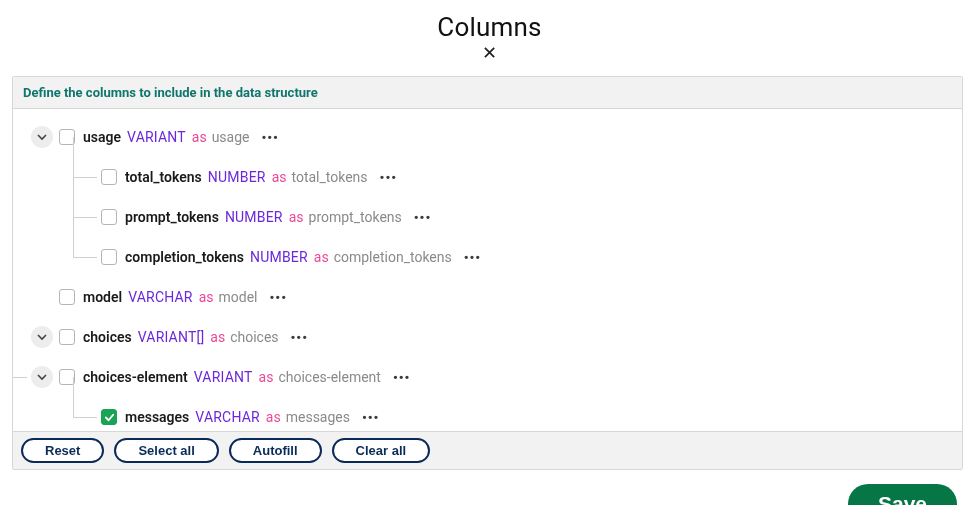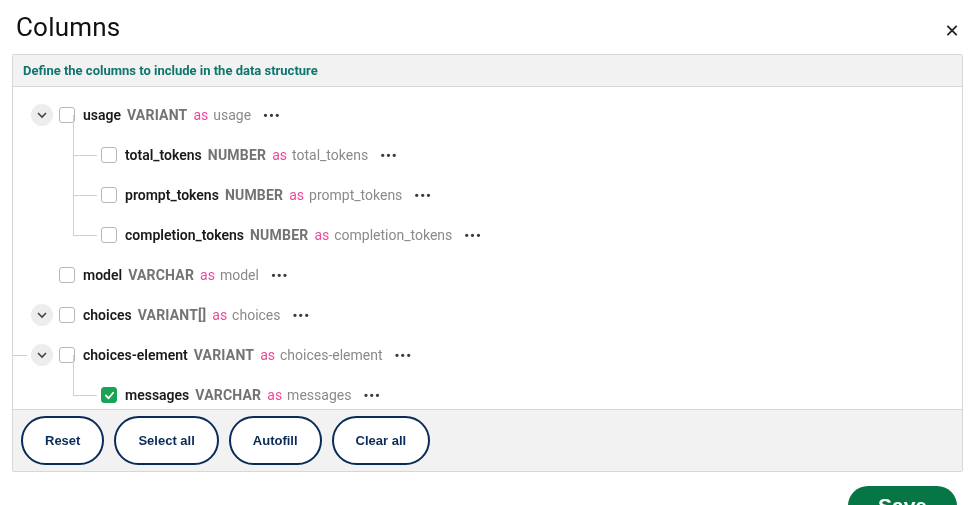--- a/index.html
+++ b/index.html
@@ -1,18 +1,18 @@
 <!DOCTYPE html>
 <html><head>
 <meta charset="utf-8">
 <style>
 * { box-sizing: border-box; margin: 0; padding: 0; }
 html, body { width: 975px; height: 505px; font-family: -apple-system, "Segoe UI", Roboto, Arial, sans-serif; background: #fff; color: #000; }
 .dialog { width: 975px; height: 505px; position: relative; padding: 8px 12px; }
-.dlg-header { display: flex; align-items: flex-end; justify-content: space-between; padding: 4px 0 12px 4px; }
+.dlg-header { display: flex; align-items: center; justify-content: space-between; padding: 4px 0 12px 4px; flex-direction: column; }
 .dlg-title { font-size: 26px; font-weight: 400; letter-spacing: 0.2px; color: #111; }
 .close-btn { width: 22px; height: 22px; display: flex; align-items: center; justify-content: center; cursor: pointer; color: #222; font-size: 18px; line-height: 1; }
 .panel { border: 1px solid #d7d7d7; border-radius: 2px; }
 .panel-head { background: #f2f2f2; border-bottom: 1px solid #d7d7d7; padding: 8px 10px; font-size: 13px; font-weight: 700; color: #0f766e; }
 .panel-body { position: relative; height: 322px; overflow-y: scroll; padding: 8px 10px 8px 18px; }
 
 
 .tree { font-size: 14px; }
 .tree ul { list-style: none; margin: 0; padding-left: 0; }
 .tree li { position: relative; padding: 0; }
@@ -26,27 +26,27 @@
 
 .expander { width: 22px; height: 22px; border-radius: 50%; background: #ededed; display: flex; align-items: center; justify-content: center; cursor: pointer; color: #444; margin-right: 4px; flex: 0 0 22px; }
 .expander svg { width: 10px; height: 10px; }
 .exp-spacer { width: 26px; flex: 0 0 26px; }
 
 .cb { width: 16px; height: 16px; border: 1.5px solid #b5b5b5; border-radius: 3px; background: #fff; cursor: pointer; display: flex; align-items: center; justify-content: center; flex: 0 0 16px; margin-right: 6px; }
 .cb.checked { background: #19a354; border-color: #19a354; }
 .cb.checked svg { width: 11px; height: 11px; color: #fff; }
 
 .col-name { font-weight: 600; color: #1a1a1a; margin-right: 4px; }
-.col-type { color: #737373; font-weight: 700; margin-right: 4px; letter-spacing: 0.2px; }
+.col-type { color: #6d28d9; font-weight: 400; margin-right: 4px; letter-spacing: 0.2px; }
 .col-as { color: #ec4899; margin-right: 3px; }
 .col-alias { color: #8a8a8a; margin-right: 6px; }
 .kebab { color: #3a3a3a; display: flex; align-items: center; cursor: pointer; padding: 2px 4px; font-weight: 900; letter-spacing: 1px; font-size: 13px; }
 
 .panel-foot { background: #f2f2f2; border-top: 1px solid #d7d7d7; padding: 6px 8px; display: flex; gap: 10px; }
-.pill { border: 2px solid #0a2a57; color: #0a2a57; background: #fff; border-radius: 999px; padding: 15px 22px; font-size: 13px; font-weight: 600; cursor: pointer; }
+.pill { border: 2px solid #0a2a57; color: #0a2a57; background: #fff; border-radius: 999px; padding: 3px 22px; font-size: 13px; font-weight: 600; cursor: pointer; }
 
 .dlg-footer { display: flex; justify-content: flex-end; padding: 14px 6px 0 0; }
 .save-btn { background: #067647; color: #fff; border: none; border-radius: 999px; padding: 8px 30px; font-size: 21px; font-weight: 700; cursor: pointer; }
 
 
 .panel-body::-webkit-scrollbar { width: 14px; }
 .panel-body::-webkit-scrollbar-track { background: #f4f4f4; }
 .panel-body::-webkit-scrollbar-thumb { background: #c7c7c7; }
 .panel-body::-webkit-scrollbar-button:single-button { background: #f4f4f4; height: 14px; display: block; }
 </style>

